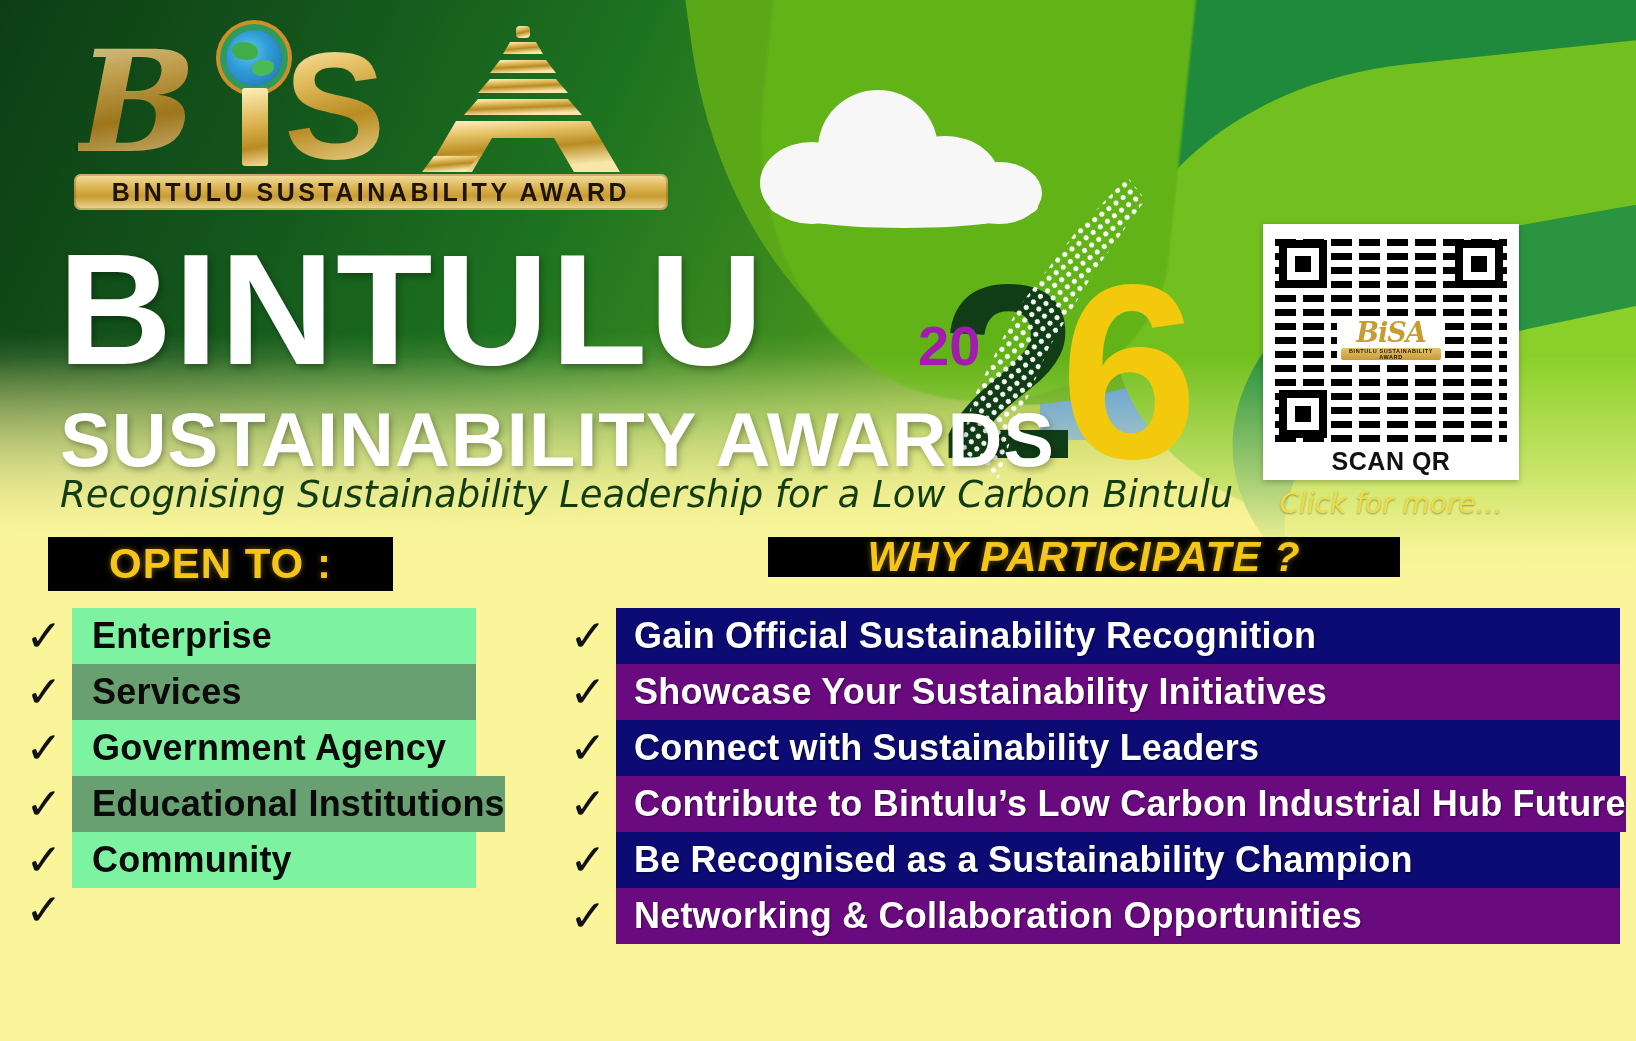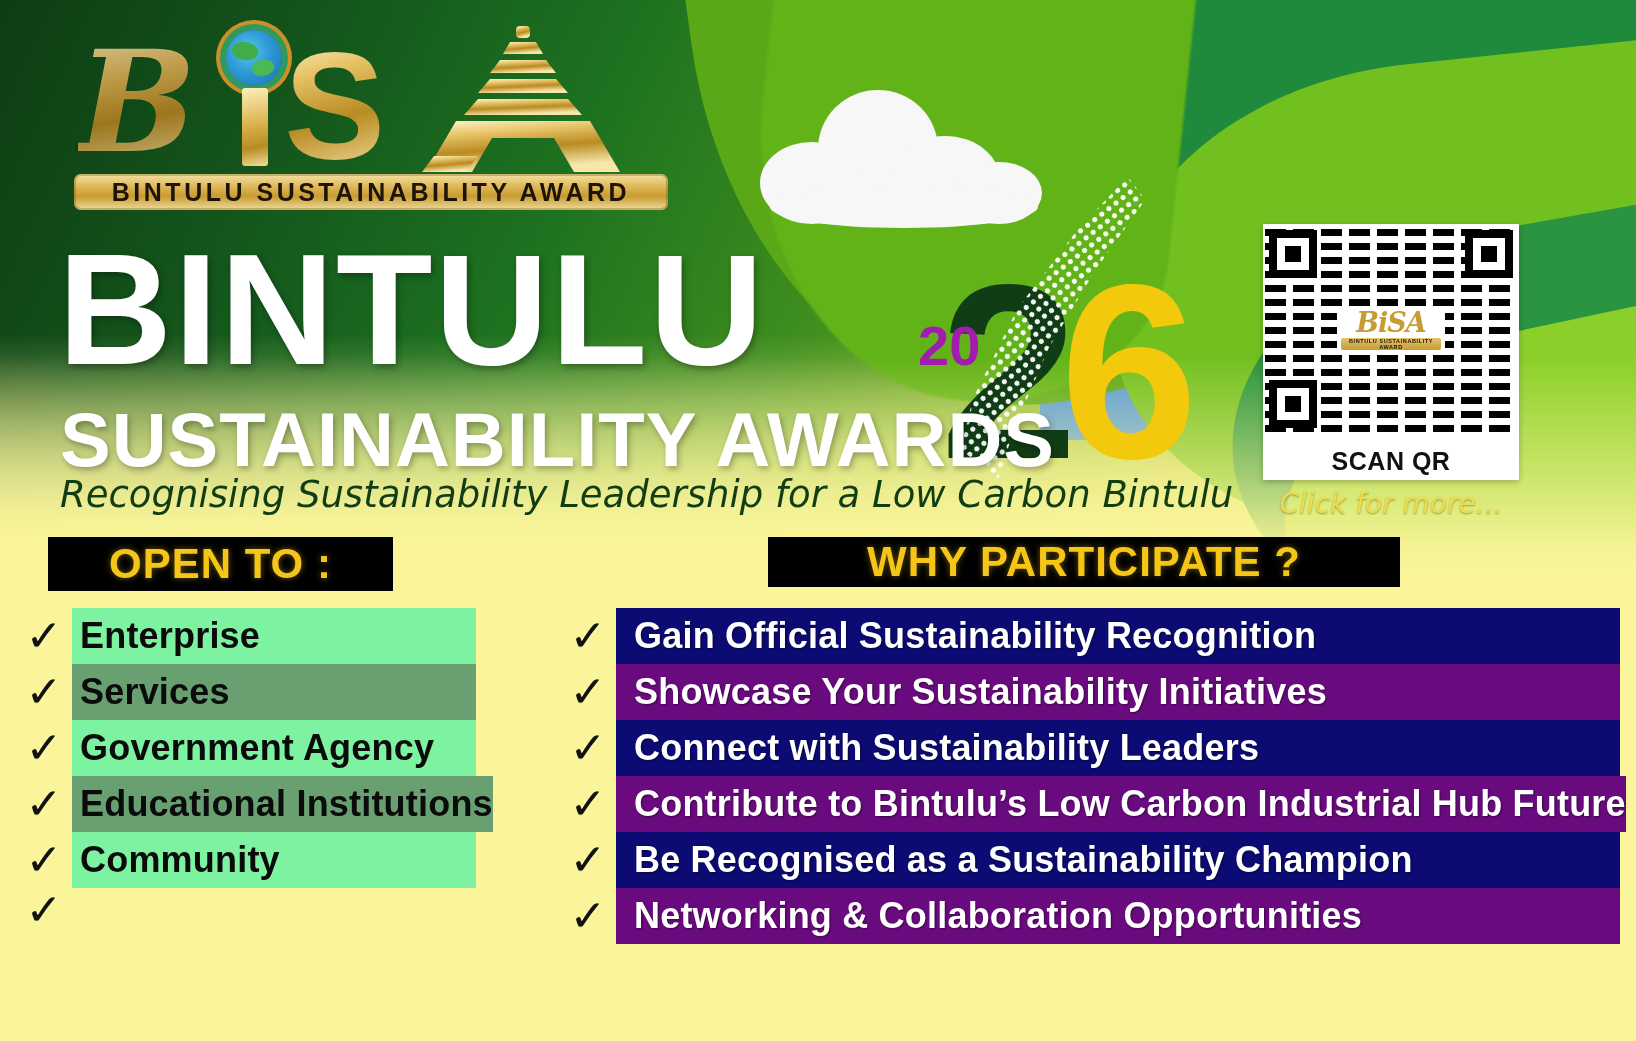--- a/index.html
+++ b/index.html
@@ -292,21 +292,21 @@
     color: #123d13;
   }
 
   
   .qr-card {
     position: absolute;
     left: 1263px; top: 224px;
     width: 256px; height: 256px;
     background: #ffffff;
     box-shadow: 0 2px 6px rgba(0,0,0,0.25);
-    padding: 2px;
+    padding: 12px;
     box-sizing: border-box;
   }
   .qr-grid {
     position: relative;
     width: 100%;
     height: 206px;
     background-color: #ffffff;
     background-image:
       
       repeating-linear-gradient(90deg, #000 0 7px, transparent 7px 14px),
@@ -402,21 +402,21 @@
   }
   .banner span {
     font-family: "Liberation Sans", sans-serif;
     font-weight: 700;
     font-size: 42px;
     letter-spacing: 1px;
     color: #f5c518;
     text-shadow: 0 0 6px rgba(245,197,24,0.45);
   }
   .banner-left  { left: 48px;  top: 537px; width: 345px; height: 54px; }
-  .banner-right { left: 768px; top: 537px; width: 632px; height: 50px; }
+  .banner-right { left: 768px; top: 537px; width: 632px; height: 40px; font-style: italic; }
 
   
   .list {
     position: absolute;
   }
   .list-row {
     display: flex;
     align-items: center;
   }
   .check {
@@ -437,21 +437,21 @@
   .row-bar span {
     font-family: "Liberation Sans", sans-serif;
     font-weight: 700;
     font-size: 36px;
     letter-spacing: 0.2px;
     white-space: nowrap;
   }
 
   
   .list-left { left: 16px; top: 608px; width: 460px; }
-  .list-left .row-bar { padding-left: 8px; }
+  .list-left .row-bar { padding-left: 20px; }
   .list-left .row-bar span { color: #0b0b0b; }
   .list-left .row-bar.odd  { background: #7DF2A1; }
   .list-left .row-bar.even { background: #68A071; }
 
   
   .list-right { left: 560px; top: 608px; width: 1060px; }
   .list-right .row-bar { padding-left: 18px; }
   .list-right .row-bar span {
     color: #ffffff;
     text-shadow: 1px 1px 2px rgba(0,0,0,0.45);

